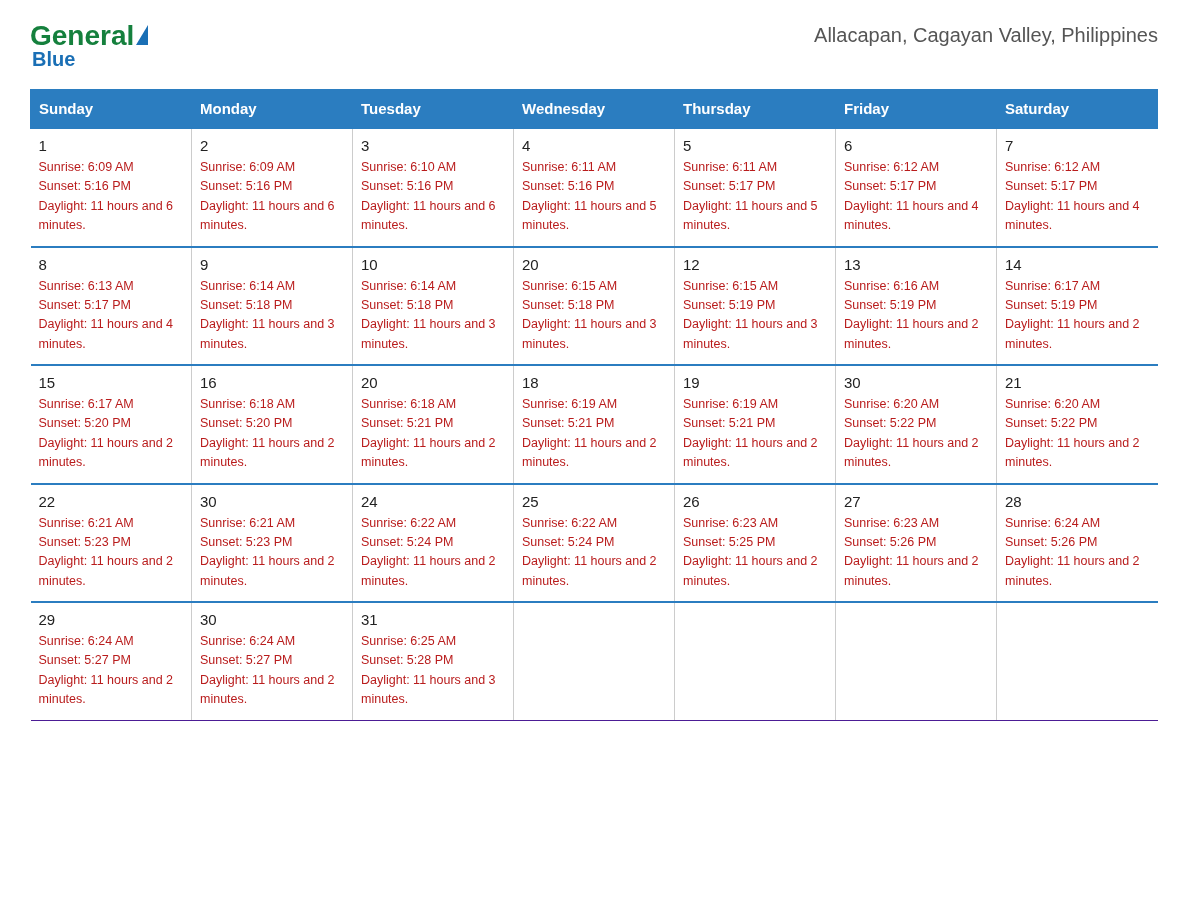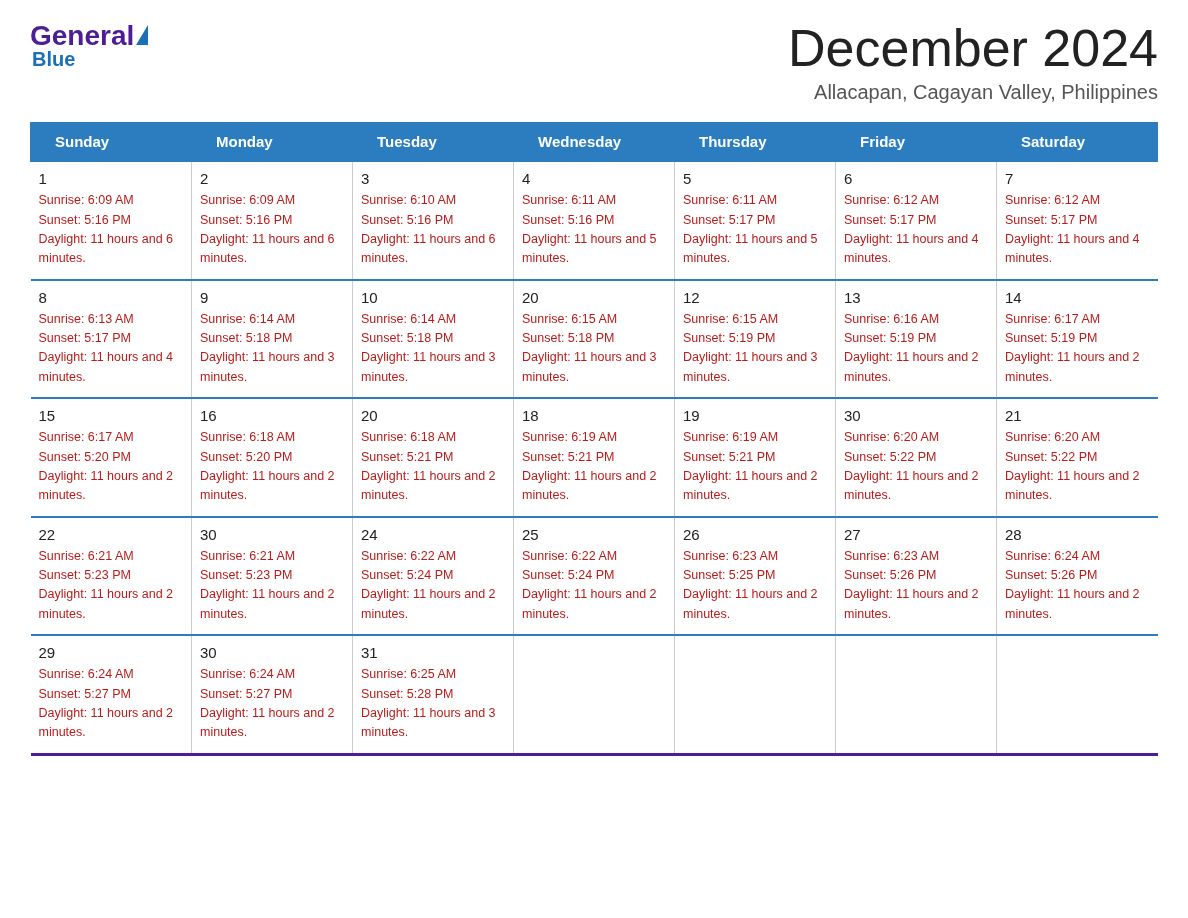--- a/index.html
+++ b/index.html
@@ -21,21 +21,21 @@
       flex-direction: column;
       align-items: flex-start;
     }
     .logo-text {
       display: flex;
       align-items: center;
       font-size: 28px;
       font-weight: bold;
       color: #333;
     }
-    .logo-general { color: #4c1d95; }
+    .logo-general { color: #15803d; }
     .logo-triangle {
       width: 0;
       height: 0;
       border-left: 12px solid transparent;
       border-bottom: 20px solid #1a6fb5;
       margin-left: 2px;
       margin-bottom: 2px;
     }
     .logo-blue-bar {
       color: #1a6fb5;
@@ -61,21 +61,21 @@
     table {
       width: 100%;
       border-collapse: collapse;
       table-layout: fixed;
     }
     thead th {
       background-color: #2b7dc0;
       color: #fff;
       font-size: 15px;
       font-weight: bold;
-      padding: 10px 24px;
+      padding: 10px 8px;
       text-align: left;
       border: 1px solid #2b7dc0;
     }
     tbody tr {
       border-top: 2px solid #2b7dc0;
     }
     tbody td {
       vertical-align: top;
       padding: 8px 8px 10px 8px;
       font-size: 12.5px;
@@ -90,36 +90,35 @@
       color: #222;
       display: block;
       margin-bottom: 4px;
     }
     .day-info {
       font-size: 12.5px;
       line-height: 1.55;
       color: #b91c1c;
     }
     tbody tr:last-child td {
-      border-bottom: 3px solid #4c1d95;
+      border-bottom: 1px solid #4c1d95;
     }
   </style>
 </head>
 <body>
 
 <div class="header">
   <div class="logo">
     <div class="logo-text">
       <span class="logo-general">General</span>
       <span class="logo-triangle"></span>
     </div>
     <div class="logo-blue-bar">Blue</div>
   </div>
   <div class="title-block">
-    <div class="month-year">December 2024</div>
     <div class="location">Allacapan, Cagayan Valley, Philippines</div>
   </div>
 </div>
 
 <table>
   <thead>
     <tr>
     <th>Sunday</th>
         <th>Monday</th>
         <th>Tuesday</th>

